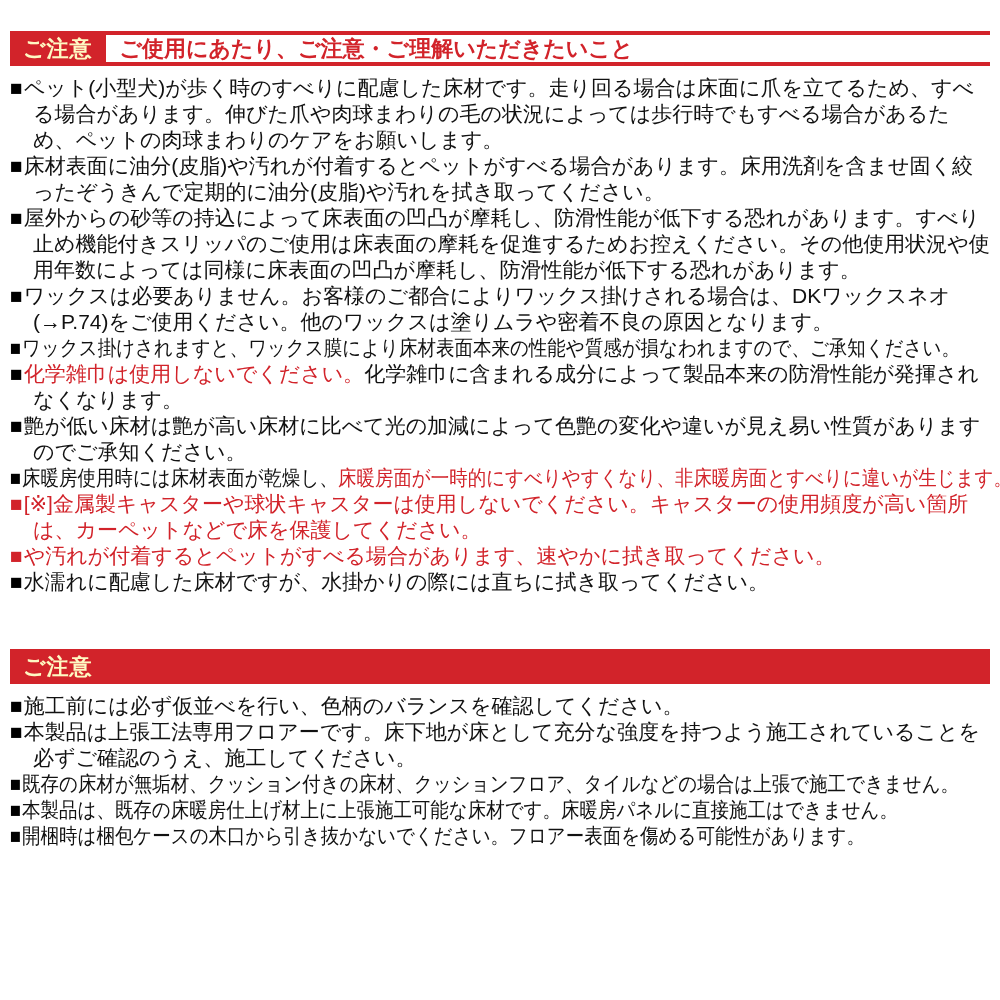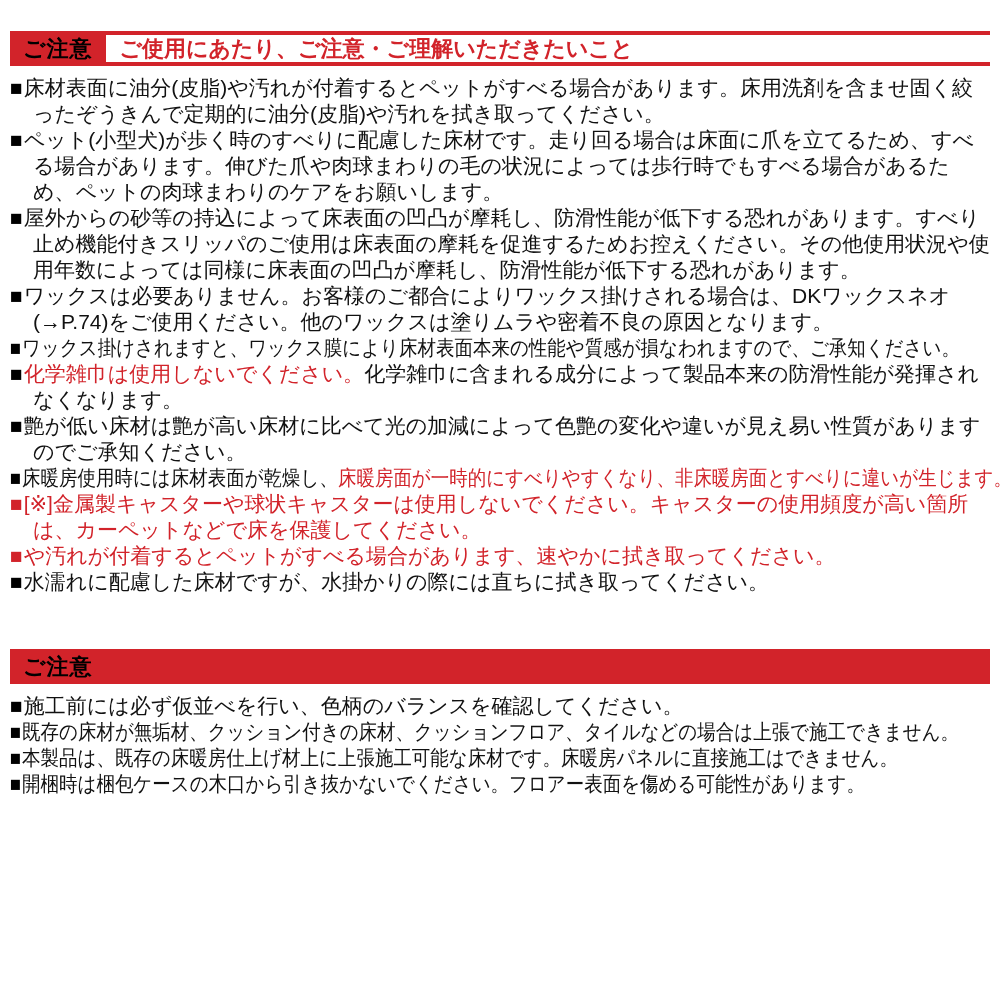--- a/index.html
+++ b/index.html
@@ -17,21 +17,21 @@
     padding: 31px 10px 0 10px;
   }
   
   .notice-header {
     display: flex;
     align-items: stretch;
     height: 35px;
     background: var(--red, #d2232a);
   }
   .badge {
-    color: #000000;
+    color: #fef9c3;
     font-weight: bold;
     font-size: 22px;
     display: flex;
     align-items: center;
     padding: 0 13px;
     letter-spacing: 1px;
     flex: 0 0 auto;
   }
   .header-inner {
     flex: 1 1 auto;
@@ -84,39 +84,40 @@
 <div class="page">
 
   <section class="section-usage">
     <header class="notice-header">
       <span class="badge">ご注意</span>
       <span class="header-inner">
         <span class="header-title">ご使用にあたり、ご注意・ご理解いただきたいこと</span>
       </span>
     </header>
     <div class="items" id="list1">
+        <div class="item"><span class="bullet">■</span><span class="">ペット(小型犬)が歩く時のすべりに配慮した床材です。走り回る場合は床面に爪を立てるため、すべる場合があります。伸びた爪や肉球まわりの毛の状況によっては歩行時でもすべる場合があるため、ペットの肉球まわりのケアをお願いします。</span></div>
         <div class="item"><span class="bullet">■</span><span class="">床材表面に油分(皮脂)や汚れが付着するとペットがすべる場合があります。床用洗剤を含ませ固く絞ったぞうきんで定期的に油分(皮脂)や汚れを拭き取ってください。</span></div>
-        <div class="item"><span class="bullet">■</span><span class="">ペット(小型犬)が歩く時のすべりに配慮した床材です。走り回る場合は床面に爪を立てるため、すべる場合があります。伸びた爪や肉球まわりの毛の状況によっては歩行時でもすべる場合があるため、ペットの肉球まわりのケアをお願いします。</span></div>
         <div class="item"><span class="bullet">■</span><span class="">屋外からの砂等の持込によって床表面の凹凸が摩耗し、防滑性能が低下する恐れがあります。すべり止め機能付きスリッパのご使用は床表面の摩耗を促進するためお控えください。その他使用状況や使用年数によっては同様に床表面の凹凸が摩耗し、防滑性能が低下する恐れがあります。</span></div>
         <div class="item"><span class="bullet">■</span><span class="">ワックスは必要ありません。お客様のご都合によりワックス掛けされる場合は、DKワックスネオ(→P.74)をご使用ください。他のワックスは塗りムラや密着不良の原因となります。</span></div>
         <div class="item condensed"><span class="bullet">■</span><span class="">ワックス掛けされますと、ワックス膜により床材表面本来の性能や質感が損なわれますので、ご承知ください。</span></div>
         <div class="item"><span class="bullet">■</span><span class="red-text">化学雑巾は使用しないでください。</span><span class="">化学雑巾に含まれる成分によって製品本来の防滑性能が発揮されなくなります。</span></div>
         <div class="item"><span class="bullet">■</span><span class="">艶が低い床材は艶が高い床材に比べて光の加減によって色艶の変化や違いが見え易い性質がありますのでご承知ください。</span></div>
         <div class="item condensed"><span class="bullet">■</span><span class="">床暖房使用時には床材表面が乾燥し、</span><span class="red-text">床暖房面が一時的にすべりやすくなり、非床暖房面とすべりに違いが生じます。</span></div>
         <div class="item"><span class="bullet red">■</span><span class="red-text">[※]金属製キャスターや球状キャスターは使用しないでください。キャスターの使用頻度が高い箇所は、カーペットなどで床を保護してください。</span></div>
         <div class="item"><span class="bullet red">■</span><span class="red-text">や汚れが付着するとペットがすべる場合があります、速やかに拭き取ってください。</span></div>
         <div class="item"><span class="bullet">■</span><span class="">水濡れに配慮した床材ですが、水掛かりの際には直ちに拭き取ってください。</span></div>
       </div>
   </section>
 
   <section class="section-installation">
     <header class="notice-header">
       <span class="badge">ご注意</span>
     </header>
     <div class="items" id="list2">
         <div class="item"><span class="bullet">■</span><span class="">施工前には必ず仮並べを行い、色柄のバランスを確認してください。</span></div>
+        <div class="item"><span class="bullet">■</span><span class="">本製品は上張工法専用フロアーです。床下地が床として充分な強度を持つよう施工されていることを必ずご確認のうえ、施工してください。</span></div>
         <div class="item condensed"><span class="bullet">■</span><span class="">既存の床材が無垢材、クッション付きの床材、クッションフロア、タイルなどの場合は上張で施工できません。</span></div>
         <div class="item condensed"><span class="bullet">■</span><span class="">本製品は、既存の床暖房仕上げ材上に上張施工可能な床材です。床暖房パネルに直接施工はできません。</span></div>
         <div class="item condensed"><span class="bullet">■</span><span class="">開梱時は梱包ケースの木口から引き抜かないでください。フロアー表面を傷める可能性があります。</span></div>
       </div>
   </section>
 
 </div>
 
 </body></html>

